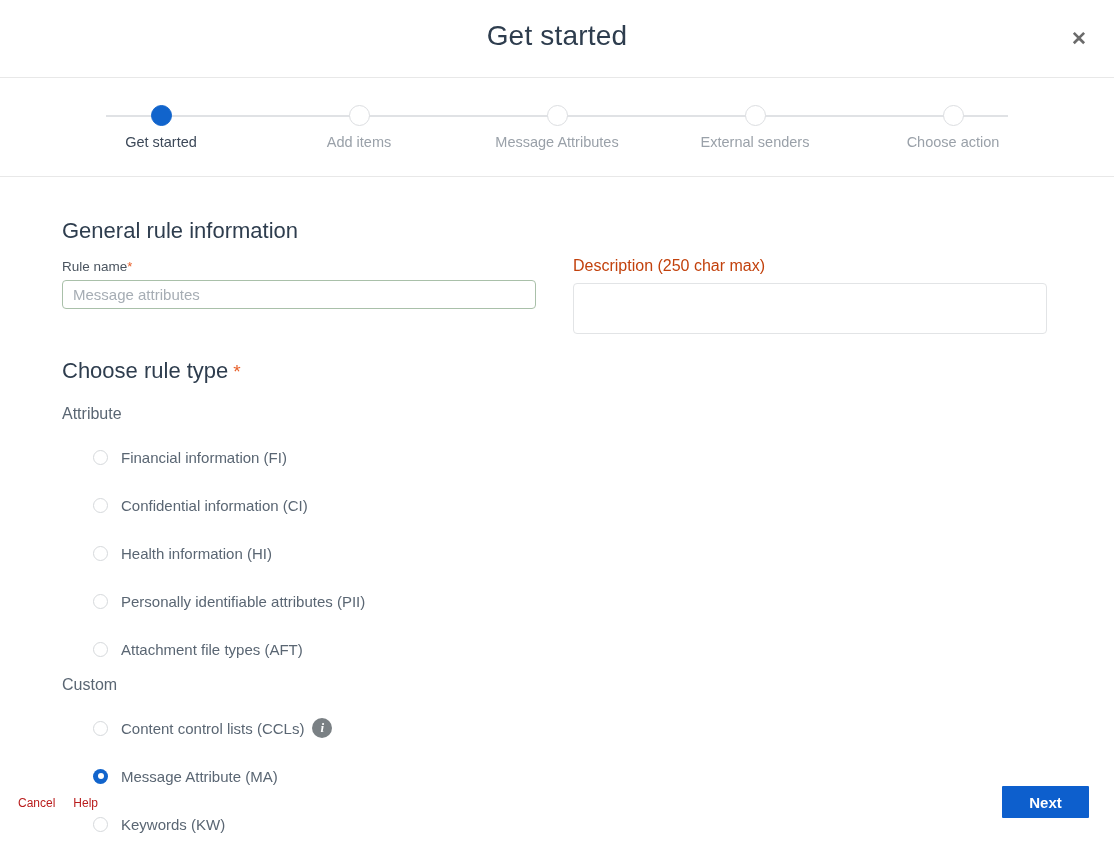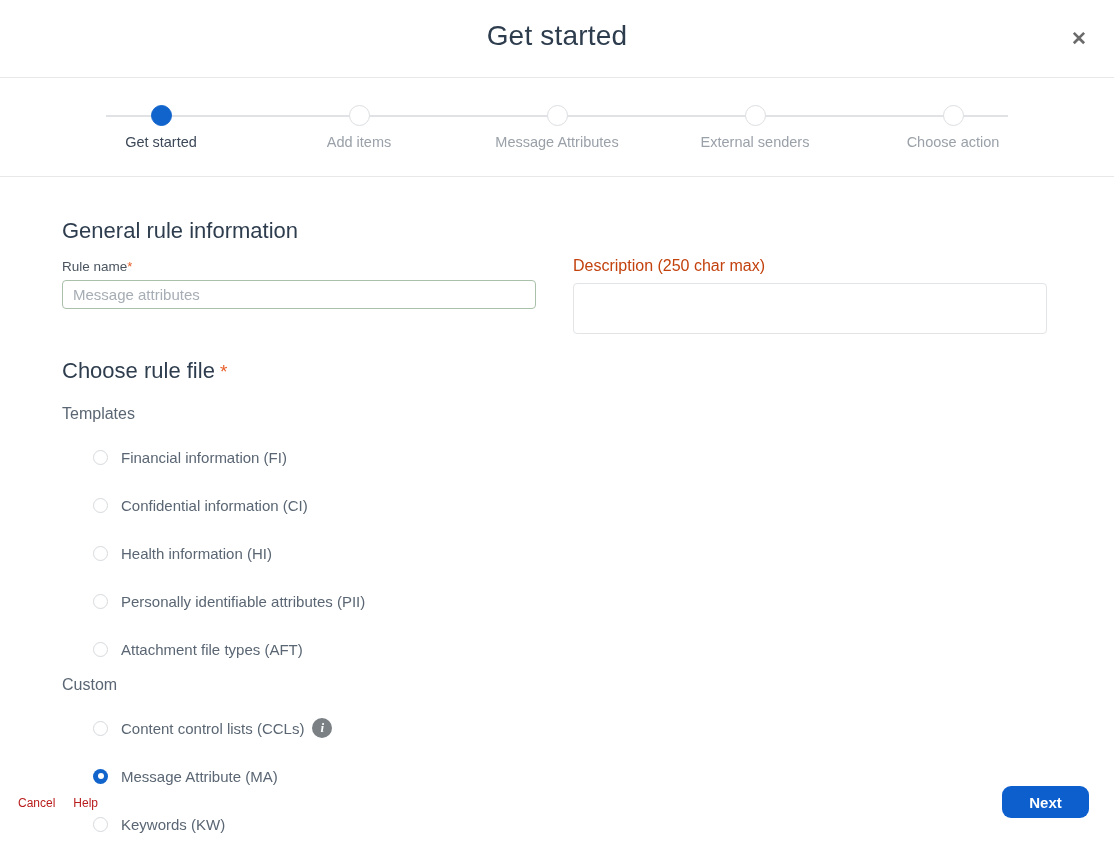--- a/index.html
+++ b/index.html
@@ -252,21 +252,21 @@
   }
   .next-btn {
     position: absolute;
     right: 25px;
     top: 17px;
     width: 87px;
     height: 32px;
     background: #0d5fcd;
     color: #ffffff;
     border: none;
-    border-radius: 9px;
+    border-radius: 1px;
     font-size: 15px;
     font-weight: bold;
     font-family: "Liberation Sans", sans-serif;
     cursor: pointer;
   }
 </style>
 </head>
 <body>
 
 <div class="modal-header">
@@ -311,25 +311,25 @@
     </label>
     <input class="text-input" type="text" placeholder="Message attributes" style="">
   </div>
 
   <div class="col-right" style="top:80px;">
     <label class="field-label large">Description (250 char max)</label>
     <textarea class="area-input" placeholder="" style=""></textarea>
   </div>
 
   <div class="section-title" style="left:62px; top:181px;">
-    <span>Choose rule file</span><span class="req-star spaced">*</span>
+    <span>Choose rule type</span><span class="req-star spaced">*</span>
   </div>
 
   <div style="position:absolute; left:62px; top:228px;">
-    <div class="group-label">Templates</div>
+    <div class="group-label">Attribute</div>
     <div id="templates-list" style="margin-top:9px; margin-left:31px;">
         <div class="radio-row">
           <div class="radio"></div>
           <span class="radio-label">Financial information (FI)</span>
         </div>
         <div class="radio-row">
           <div class="radio"></div>
           <span class="radio-label">Confidential information (CI)</span>
         </div>
         <div class="radio-row">

